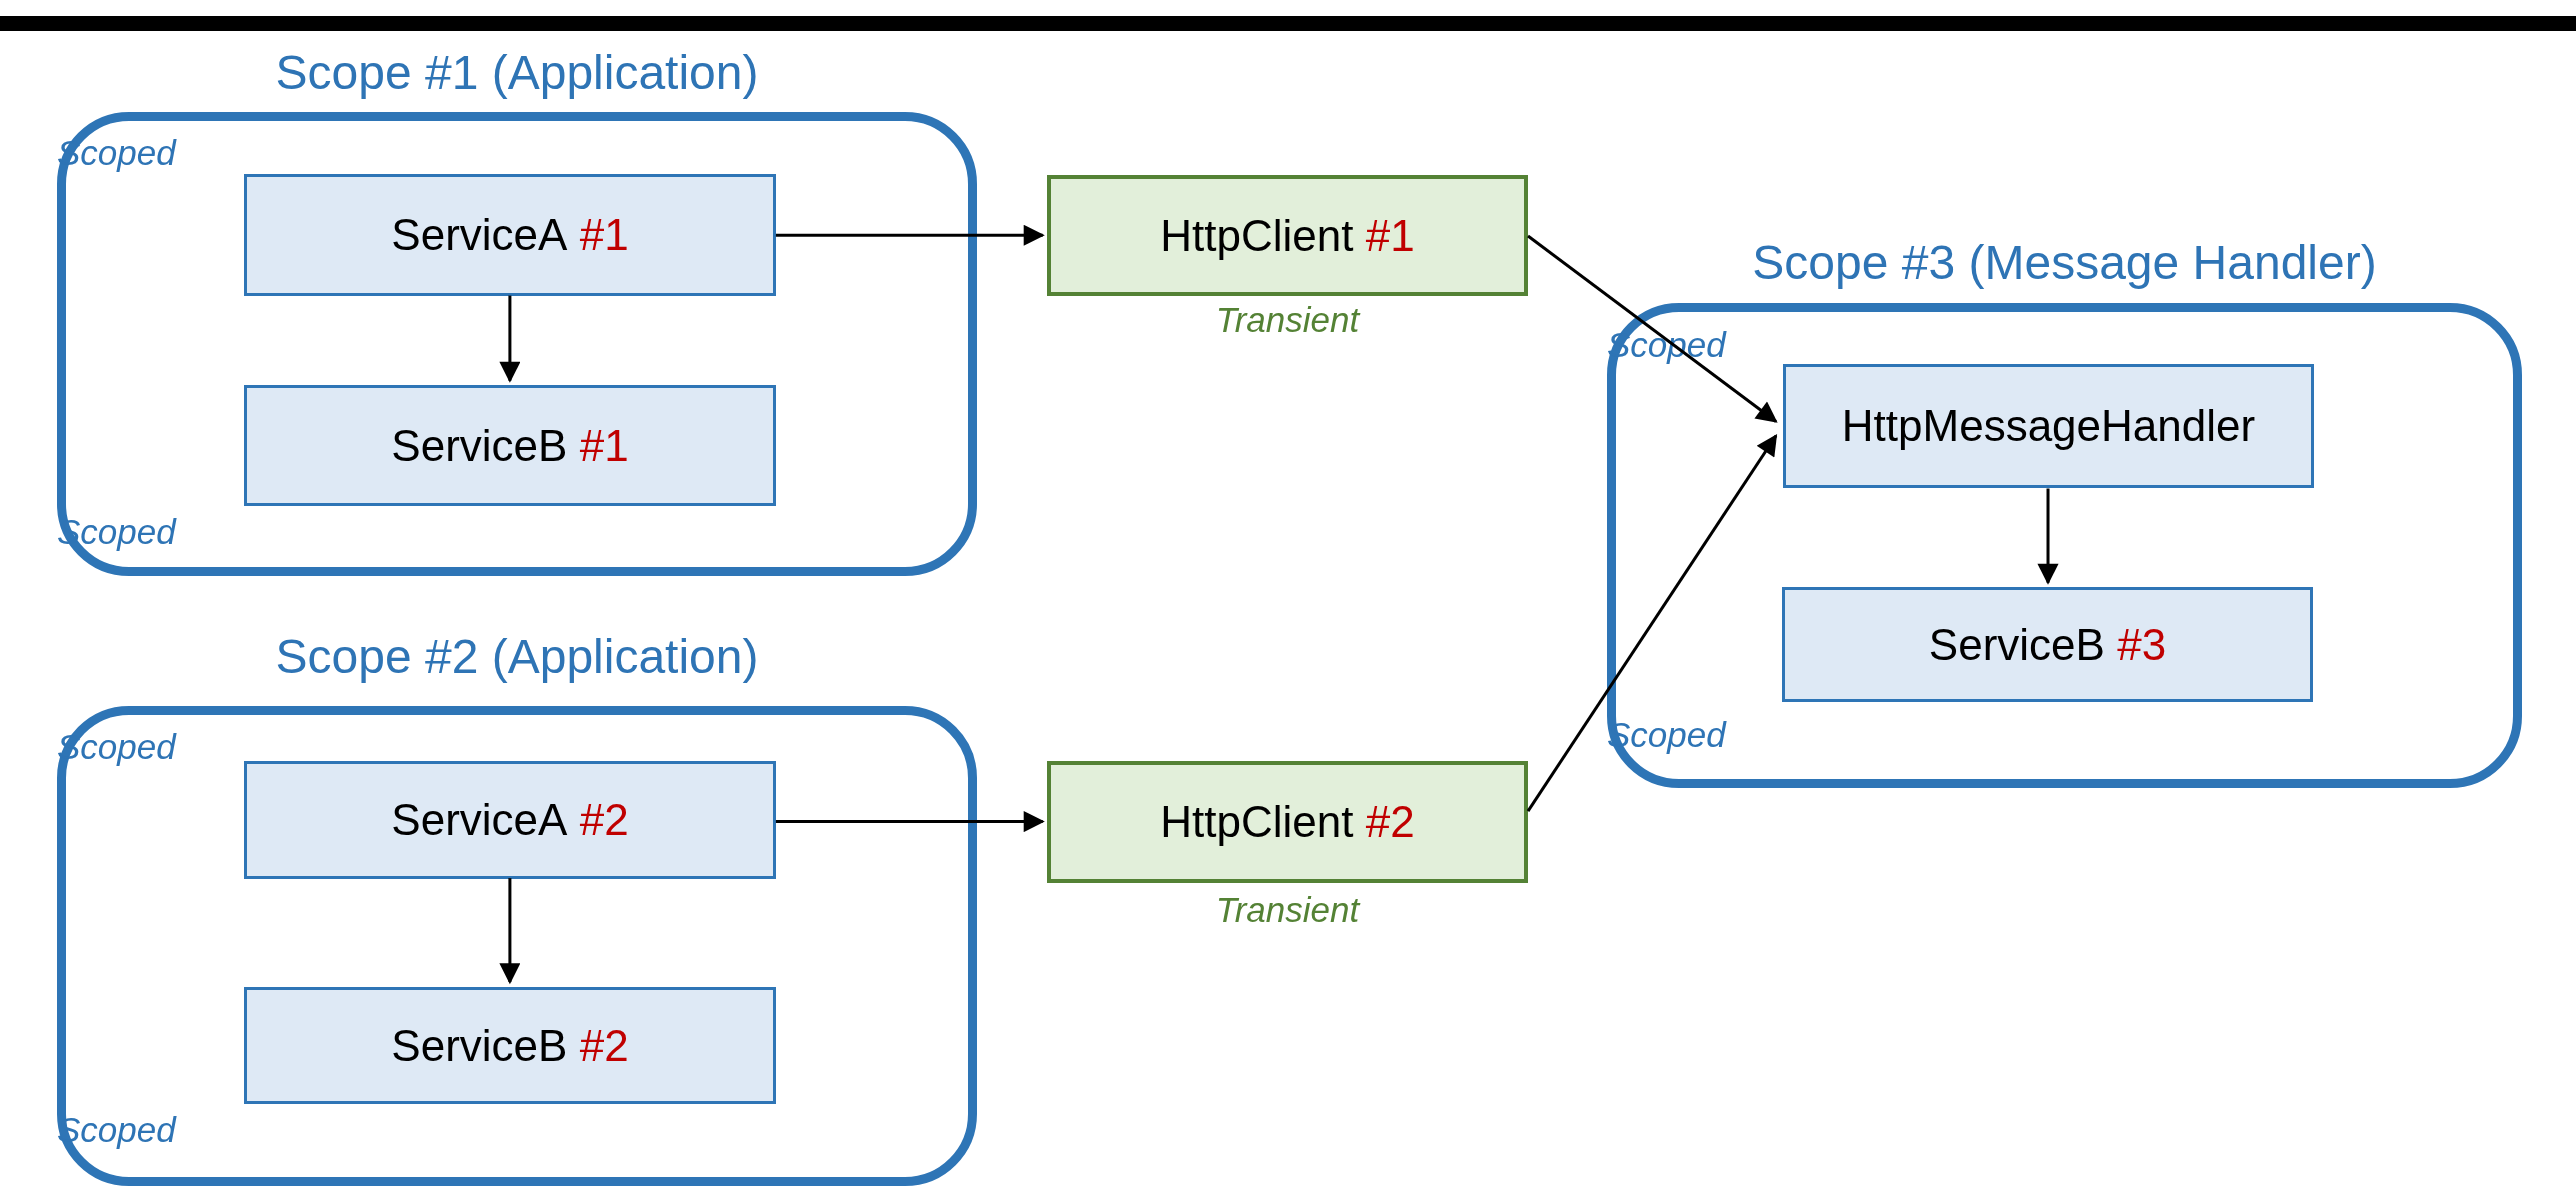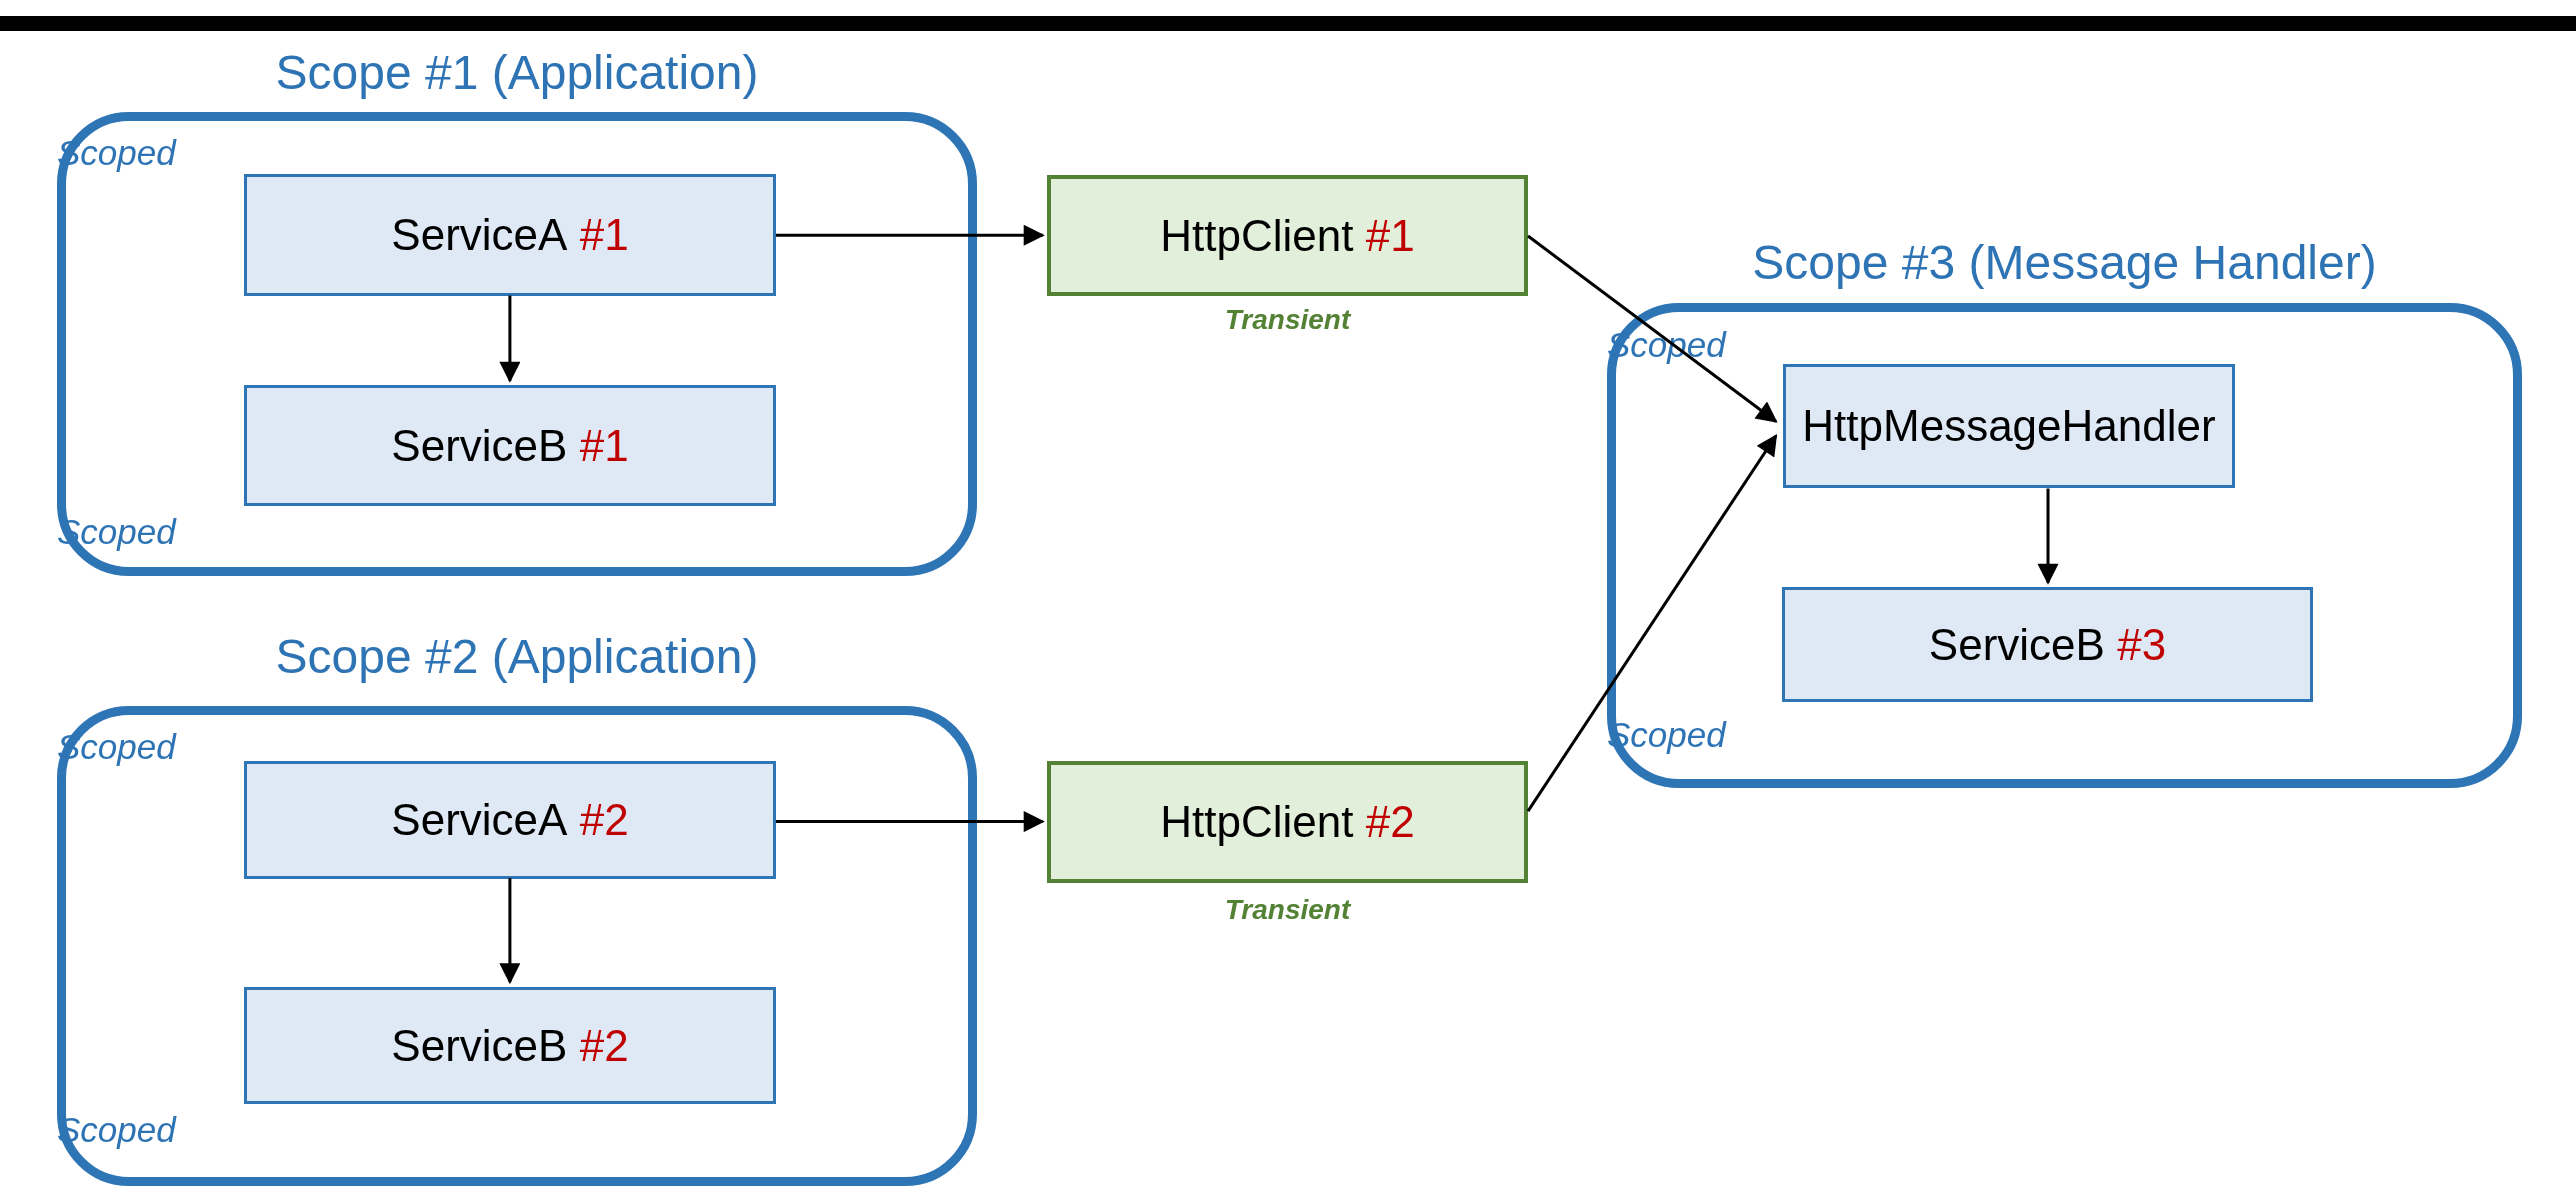--- a/index.html
+++ b/index.html
@@ -49,25 +49,24 @@
     font-style:italic;
     font-size:35px;
     line-height:41px;
     color:var(--scope-text);
     white-space:nowrap;
   }
   .transient-label{
     position:absolute;
     text-align:center;
     font-style:italic;
-    font-size:28px;
+    font-size:35px;
     line-height:41px;
     color:var(--client-label);
     white-space:nowrap;
-    font-weight:bold;
   }
   .node{
     position:absolute;
     box-sizing:border-box;
     display:flex;
     align-items:center;
     justify-content:center;
     font-size:44px;
     color:var(--node-text);
     white-space:nowrap;
@@ -142,21 +141,21 @@
     <span>HttpClient</span>
     <span class="ninstance">#2</span>
   </div>
   <div class="transient-label" style="left:1047px;top:873px;width:481px;">Transient</div>
 
   <div class="scope-title" style="left:1607px;top:217px;width:915px;">Scope #3 (Message Handler)</div>
   <div class="scope-rect" style="left:1607px;top:287px;width:915px;height:485px;"></div>
   <div class="scope-label" style="left:1607px;top:308px;width:915px;">Scoped</div>
   <div class="scope-label" style="left:1607px;top:698px;width:915px;">Scoped</div>
 
-  <div class="node blue" style="left:1783px;top:348px;width:452px;height:124px;">
+  <div class="node blue" style="left:1783px;top:348px;width:531px;height:124px;">
     <span>HttpMessageHandler</span>
   </div>
 
   <div class="node blue" style="left:1782px;top:571px;width:531px;height:115px;">
     <span>ServiceB</span>
     <span class="ninstance">#3</span>
   </div>
 
   <svg class="edges" width="2576" height="1202" viewBox="0 0 3417 1595">
     <defs>

